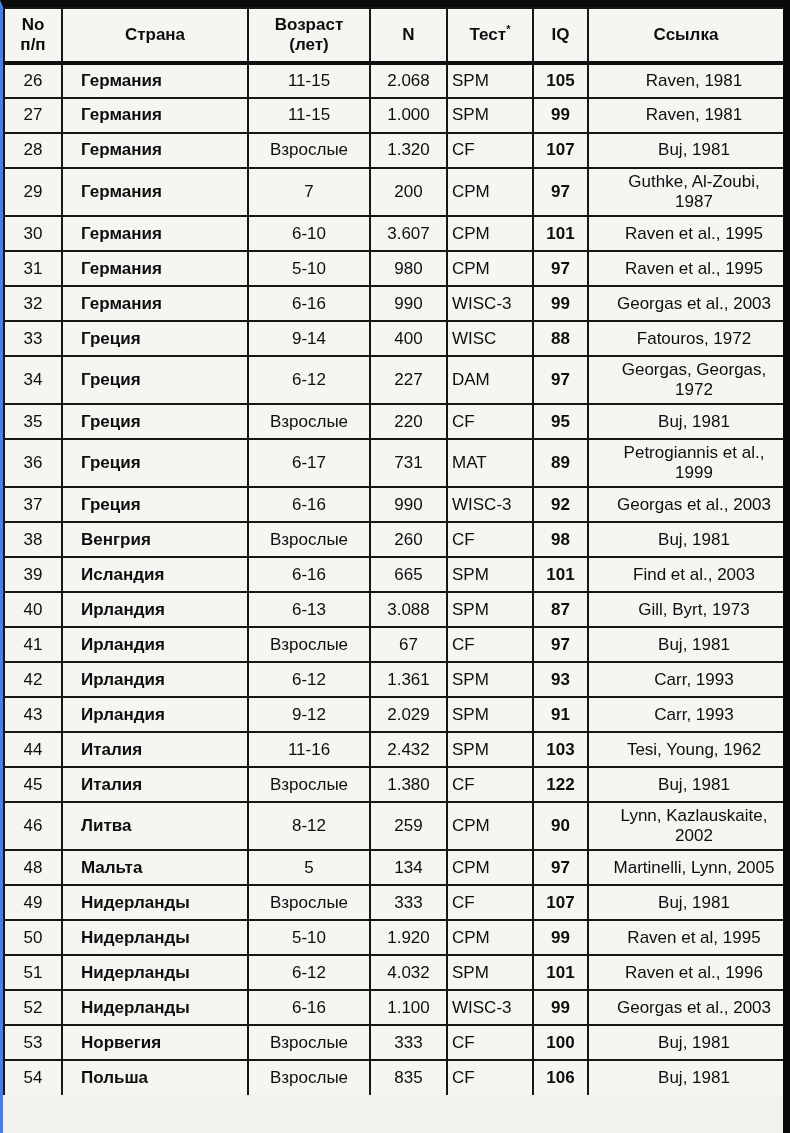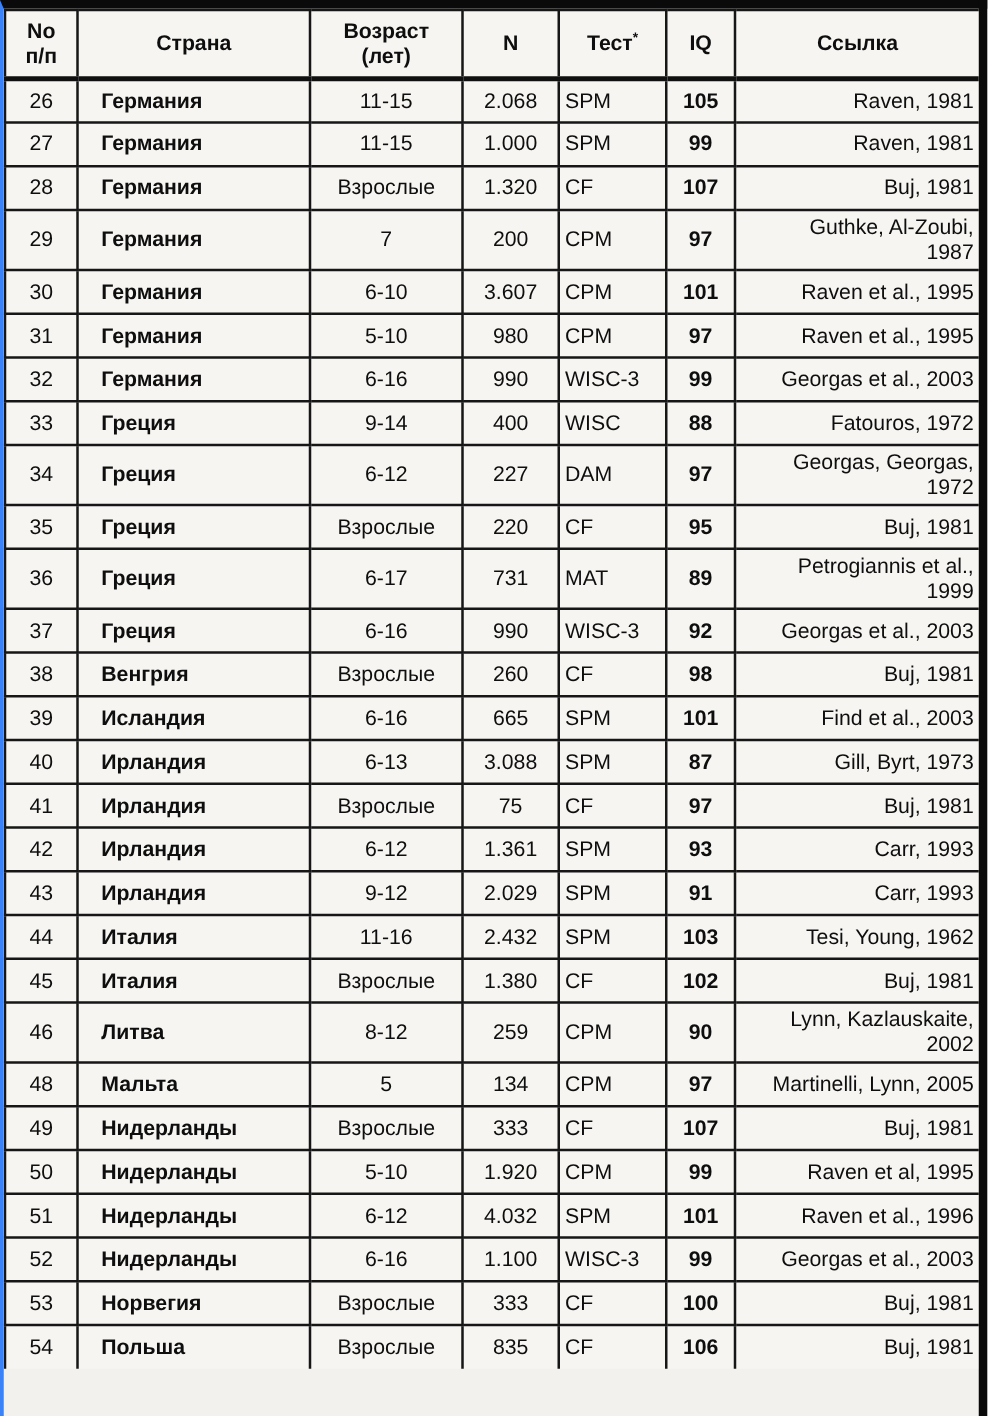--- a/index.html
+++ b/index.html
@@ -49,21 +49,21 @@
   thead th .hdr-text { white-space: pre-line; display: inline-block; }
   thead th sup { font-size: 11px; vertical-align: super; line-height: 0; }
 
   tbody tr { height: 35px; }
   td.cell-num  { text-align: center; }
   td.cell-country { text-align: left; padding-left: 18px; font-weight: bold; }
   td.cell-age  { text-align: center; }
   td.cell-n    { text-align: center; }
   td.cell-test { text-align: left; }
   td.cell-iq   { text-align: center; font-weight: bold; }
-  td.cell-ref  { text-align: right; padding-left: 20px; white-space: pre-line; }
+  td.cell-ref  { text-align: center; padding-left: 20px; white-space: pre-line; }
   tbody tr:last-child td { border-bottom: none; }
 </style>
 </head>
 <body>
 
 <div class="page">
   <table class="data-table">
     <colgroup>
       <col class="c-num">
         <col class="c-country">
@@ -236,21 +236,21 @@
     <td class="cell-age">6-13</td>
     <td class="cell-n">3.088</td>
     <td class="cell-test">SPM</td>
     <td class="cell-iq">87</td>
     <td class="cell-ref">Gill, Byrt, 1973</td>
   </tr>
         <tr>
     <td class="cell-num">41</td>
     <td class="cell-country">Ирландия</td>
     <td class="cell-age">Взрослые</td>
-    <td class="cell-n">75</td>
+    <td class="cell-n">67</td>
     <td class="cell-test">CF</td>
     <td class="cell-iq">97</td>
     <td class="cell-ref">Buj, 1981</td>
   </tr>
         <tr>
     <td class="cell-num">42</td>
     <td class="cell-country">Ирландия</td>
     <td class="cell-age">6-12</td>
     <td class="cell-n">1.361</td>
     <td class="cell-test">SPM</td>
@@ -274,21 +274,21 @@
     <td class="cell-test">SPM</td>
     <td class="cell-iq">103</td>
     <td class="cell-ref">Tesi, Young, 1962</td>
   </tr>
         <tr>
     <td class="cell-num">45</td>
     <td class="cell-country">Италия</td>
     <td class="cell-age">Взрослые</td>
     <td class="cell-n">1.380</td>
     <td class="cell-test">CF</td>
-    <td class="cell-iq">102</td>
+    <td class="cell-iq">122</td>
     <td class="cell-ref">Buj, 1981</td>
   </tr>
         <tr>
     <td class="cell-num">46</td>
     <td class="cell-country">Литва</td>
     <td class="cell-age">8-12</td>
     <td class="cell-n">259</td>
     <td class="cell-test">CPM</td>
     <td class="cell-iq">90</td>
     <td class="cell-ref">Lynn, Kazlauskaite,

